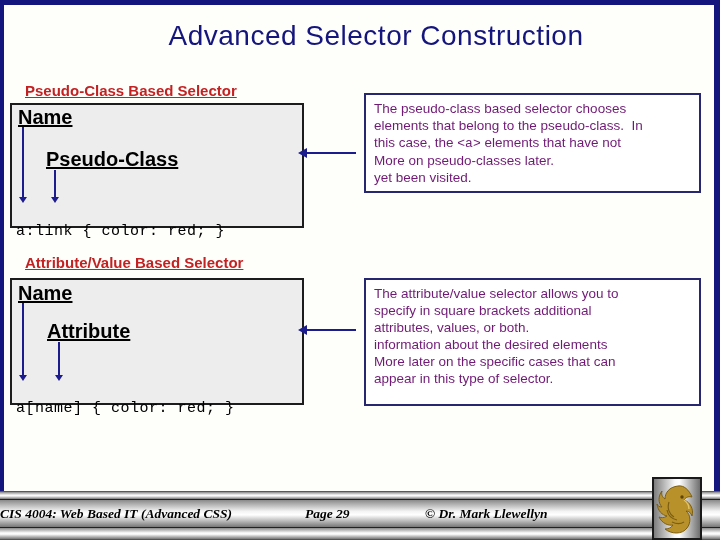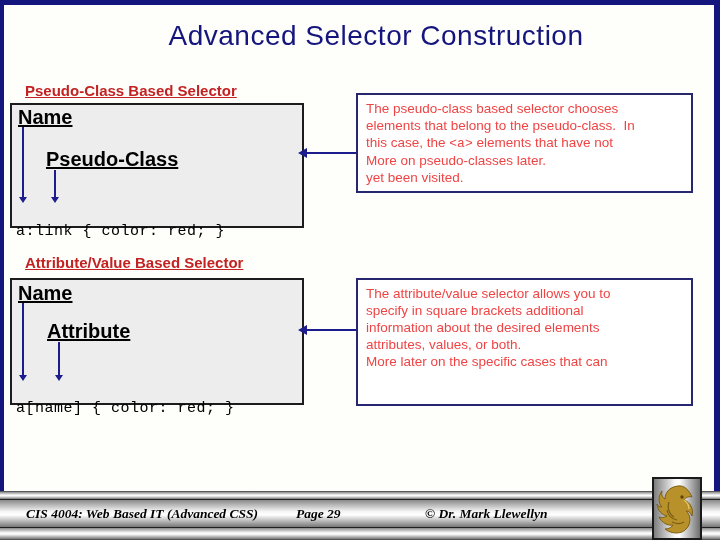--- a/index.html
+++ b/index.html
@@ -35,38 +35,38 @@
          font-size:15px;letter-spacing:.5px;color:#000;white-space:pre;margin-top:18px;}
 
   
   .v-arrow{position:absolute;width:2px;background:var(--arrow);}
   .v-arrow::after{content:"";position:absolute;left:-3px;bottom:-6px;
          border:4px solid transparent;border-bottom:none;border-top:6px solid var(--arrow);}
   .h-arrow{position:absolute;height:2px;background:var(--arrow);}
   .h-arrow::before{content:"";position:absolute;left:-9px;top:-4px;
          border:5px solid transparent;border-left:none;border-right:9px solid var(--arrow);}
 
-  .note-box{position:absolute;left:356px;width:337px;background:#FFFFFF;
-         border:2px solid var(--note-border);padding:5px 8px;color:#ef4444;}
+  .note-box{position:absolute;left:364px;width:337px;background:#FFFFFF;
+         border:2px solid var(--note-border);padding:5px 8px;color:#701a75;}
   .note-box.n1{top:93px;height:100px;}
   .note-box.n2{top:278px;height:128px;}
   .note-line{font-size:13.5px;line-height:17px;white-space:pre;}
   .inline-code{font-family:"Liberation Mono","DejaVu Sans Mono",monospace;font-size:13px;}
 
   
   .strip{position:absolute;left:0;width:720px;
          background:linear-gradient(to bottom,#8a8a8a 0%,#f4f4f4 42%,#ffffff 55%,#767676 100%);}
   .strip.t{top:491px;height:9px;border-top:1px solid #5a5a5a;border-bottom:1px solid #222;}
   .strip.m{top:500px;height:28px;border-bottom:1px solid #222;}
   .strip.b{top:528px;height:12px;border-bottom:1px solid #555;}
 
   .footer-text{position:absolute;top:0;height:28px;line-height:27px;
          font-family:"Liberation Serif",serif;font-style:italic;font-weight:bold;
          font-size:13.5px;color:#000;white-space:nowrap;}
-  .ft-course{left:26px;text-align:right;} .ft-page{left:296px;font-family:Liberation Serif, serif;} .ft-copy{left:425px;}
+  .ft-course{left:0;text-align:right;} .ft-page{left:305px;font-family:Liberation Serif, serif;} .ft-copy{left:425px;}
 
   
   .logo-bar{position:absolute;left:652px;top:477px;width:50px;height:63px;
          border:2px solid #1a1a1a;z-index:5;
          background:linear-gradient(to right,#7d7d7d 0%,#f7f7f7 45%,#ffffff 55%,#6f6f6f 100%);
          display:flex;align-items:flex-end;justify-content:center;}
   .logo-bar svg{display:block;margin-bottom:2px;}
 </style>
 </head>
 <body>
@@ -99,23 +99,24 @@
   <div class="diagram-box b2"></div>
   <div class="dg-label" style="left:18px;top:282px;">Name</div>
   <div class="dg-label" style="left:47px;top:320px;">Attribute</div>
   <div class="v-arrow" style="left:22px;top:303px;height:72px;"></div>
   <div class="v-arrow" style="left:58px;top:342px;height:33px;"></div>
   <div class="code-line" style="left:16px;top:382px;">a[name] { color: red; }</div>
 
   <div class="note-box n2">
     <div class="note-line">The attribute/value selector allows you to</div>
     <div class="note-line">specify in square brackets additional</div>
+    <div class="note-line">attributes, values, or both.</div>
     <div class="note-line">information about the desired elements</div>
-    <div class="note-line">attributes, values, or both.</div>
     <div class="note-line">More later on the specific cases that can</div>
+    <div class="note-line">appear in this type of selector.</div>
   </div>
   <div class="h-arrow" style="left:307px;top:329px;width:49px;"></div>
 
   <div class="strip t"></div>
   <div class="strip m">
     <span class="footer-text ft-course">CIS 4004: Web Based IT (Advanced CSS)</span>
     <span class="footer-text ft-page">Page 29</span>
     <span class="footer-text ft-copy">© Dr. Mark Llewellyn</span>
   </div>
   <div class="strip b"></div>

